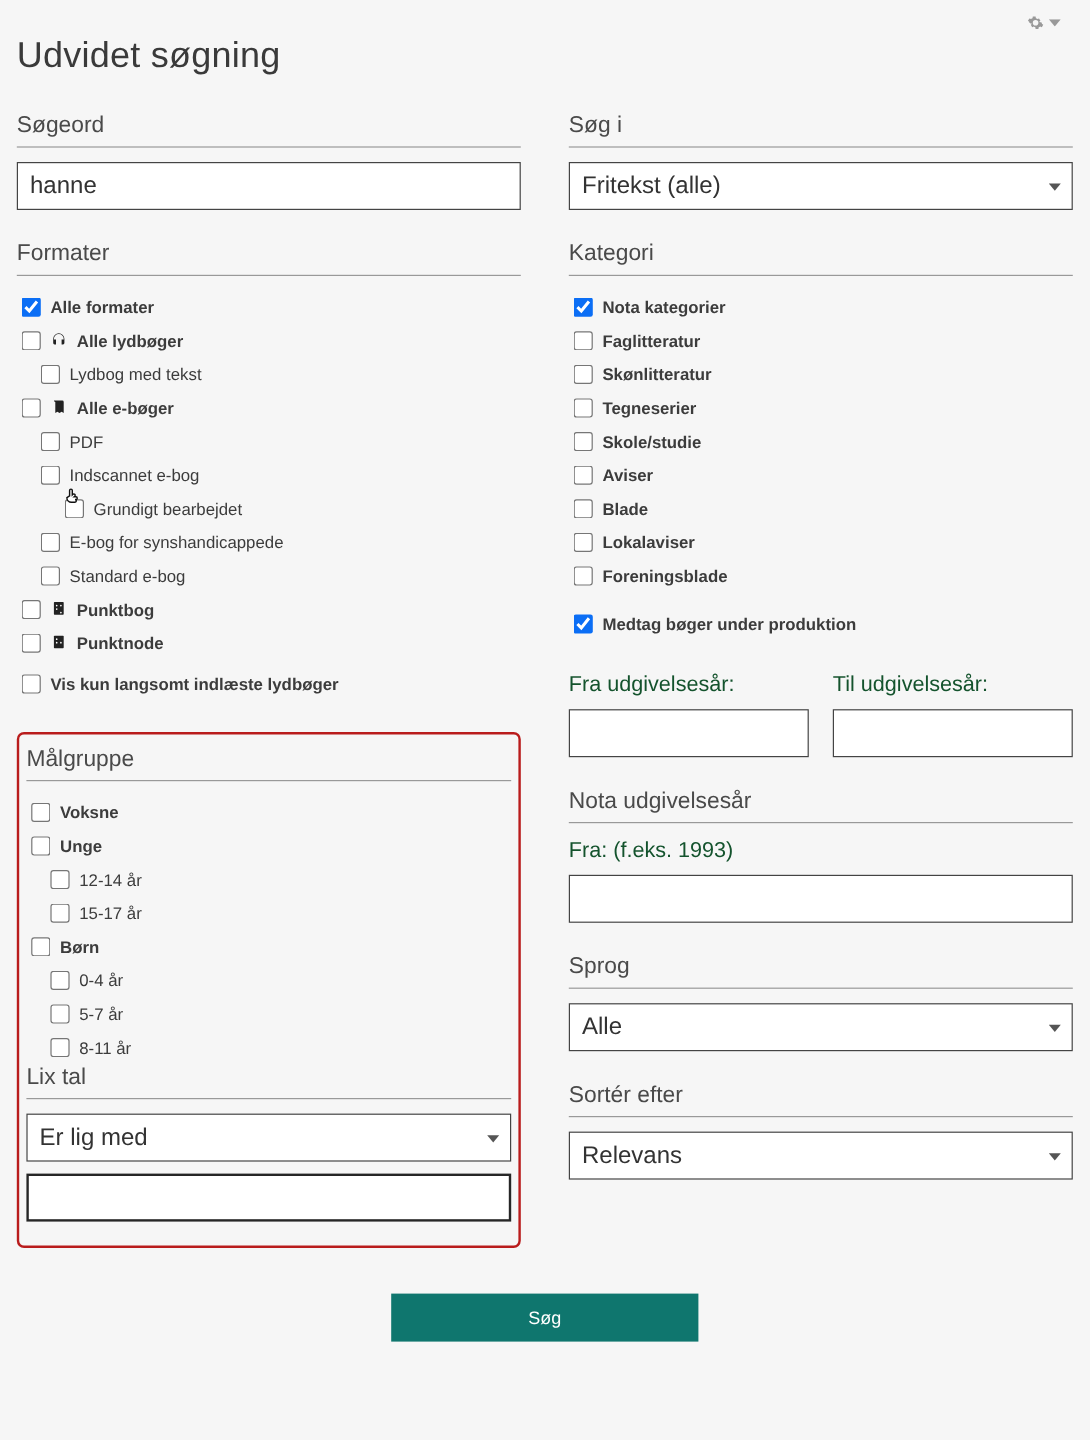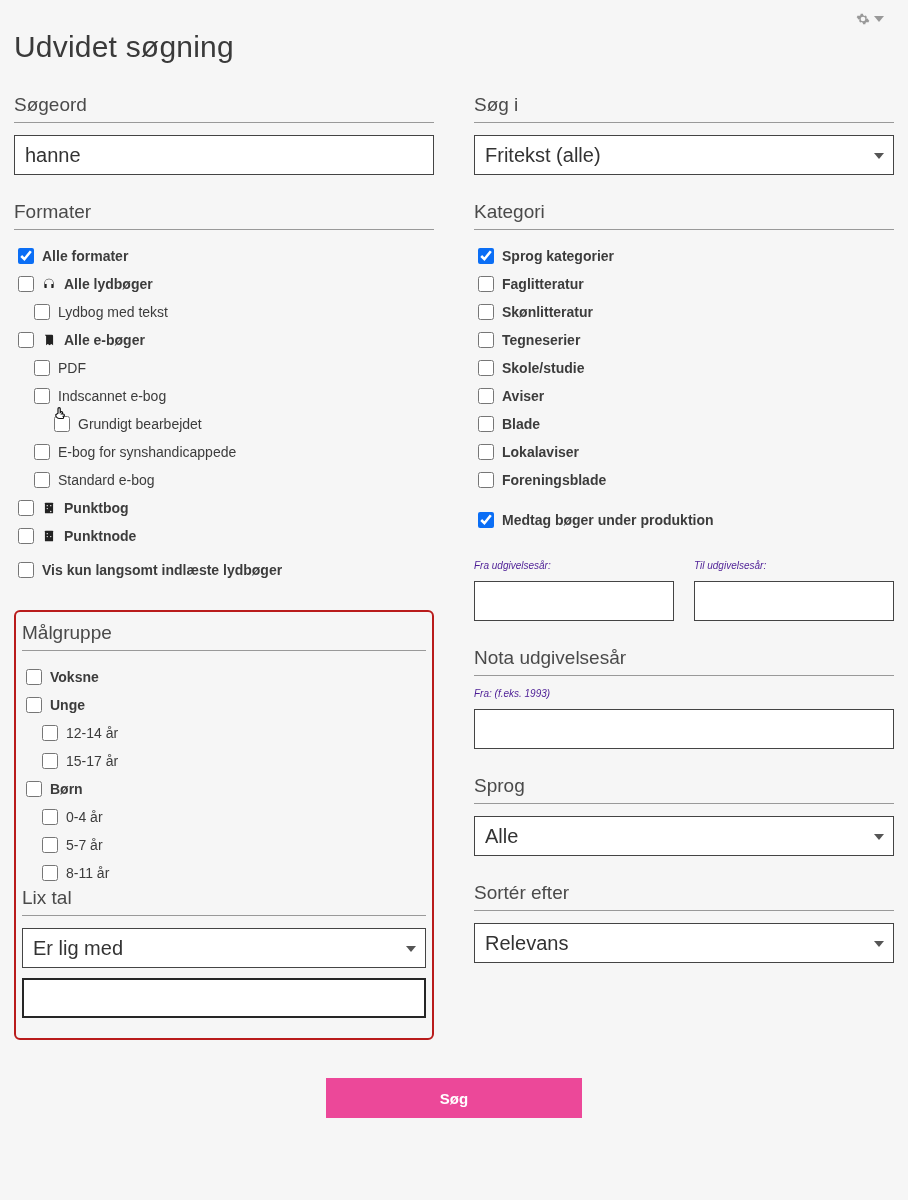--- a/index.html
+++ b/index.html
@@ -24,37 +24,37 @@
   padding: 0 10px; font-size: 20px; color: #333; font-family: inherit;
 }
 .select-input { appearance: none; background-image: none; padding-right: 30px; }
 .select-wrap { position: relative; }
 .select-wrap::after {
   content: ""; position: absolute; right: 10px; top: 50%; margin-top: -2px;
   border-left: 5px solid transparent; border-right: 5px solid transparent;
   border-top: 6px solid #555; pointer-events: none;
 }
 .block { margin-bottom: 26px; }
-.check-item { display: flex; align-items: center; gap: 8px; padding: 6px 4px; font-size: 14px; color: #3c3c3c; }
+.check-item { display: flex; align-items: flex-start; gap: 8px; padding: 6px 4px; font-size: 14px; color: #3c3c3c; }
 .check-item.bold { font-weight: 700; }
 .check-item input[type=checkbox] {
   width: 16px; height: 16px; flex-shrink: 0; accent-color: #0b6ef5; cursor: pointer;
 }
 .indent-1 { padding-left: 20px; }
 .indent-2 { padding-left: 40px; }
 .icon-inline { width: 14px; height: 14px; display: inline-block; vertical-align: middle; }
 .highlight-box { border: 2px solid #b91c1c; border-radius: 6px; padding: 10px 6px 20px 6px; margin-bottom: 14px; }
 .year-row { display: flex; gap: 20px; }
 .year-col { flex: 1; }
-.small-label { font-size: 10px; color: #4c1d95; margin-bottom: 10px; display: block; font-style: italic; }
+.small-label { font-size: 18px; color: #14532d; margin-bottom: 10px; display: block; }
 .input-cursor { border: 2px solid #262626; }
 .submit-row { text-align: center; padding: 24px 0 0 0; }
 .submit-btn {
-  width: 256px; height: 40px; background: #ec4899; color: #fff; border: none;
-  font-size: 15px; font-weight: 700; cursor: pointer; font-family: inherit;
+  width: 256px; height: 40px; background: #0f766e; color: #fff; border: none;
+  font-size: 15px; font-weight: 400; cursor: pointer; font-family: inherit;
 }
 .cursor-pointer { position: absolute; width: 18px; height: 18px; margin-left: 38px; margin-top: -5px; color: #222; }
 </style>
 </head>
 <body>
 
 <div class="container">
   <div class="gear-row">
     <svg class="icon-inline" viewBox="0 0 24 24" fill="currentColor">
         <path d="M12 8a4 4 0 100 8 4 4 0 000-8zm9 4a7 7 0 01-.1 1.2l2 1.6-2 3.4-2.4-.9a7 7 0 01-2.1 1.2l-.4 2.5h-4l-.4-2.5a7 7 0 01-2.1-1.2l-2.4.9-2-3.4 2-1.6A7 7 0 013 12a7 7 0 01.1-1.2l-2-1.6 2-3.4 2.4.9a7 7 0 012.1-1.2L8 3h4l.4 2.5a7 7 0 012.1 1.2l2.4-.9 2 3.4-2 1.6A7 7 0 0121 12z"></path>
@@ -208,21 +208,21 @@
           <select class="select-input">
             <option>Fritekst (alle)</option>
           </select>
         </div>
       </div>
 
       <div class="block">
         <div class="section-label">Kategori</div>
         <label class="check-item bold">
           <input type="checkbox" checked="" style="">
-          <span>Sprog kategorier</span>
+          <span>Nota kategorier</span>
         </label>
         <label class="check-item bold">
           <input type="checkbox" style="">
           <span>Faglitteratur</span>
         </label>
         <label class="check-item bold">
           <input type="checkbox" style="">
           <span>Skønlitteratur</span>
         </label>
         <label class="check-item bold">

